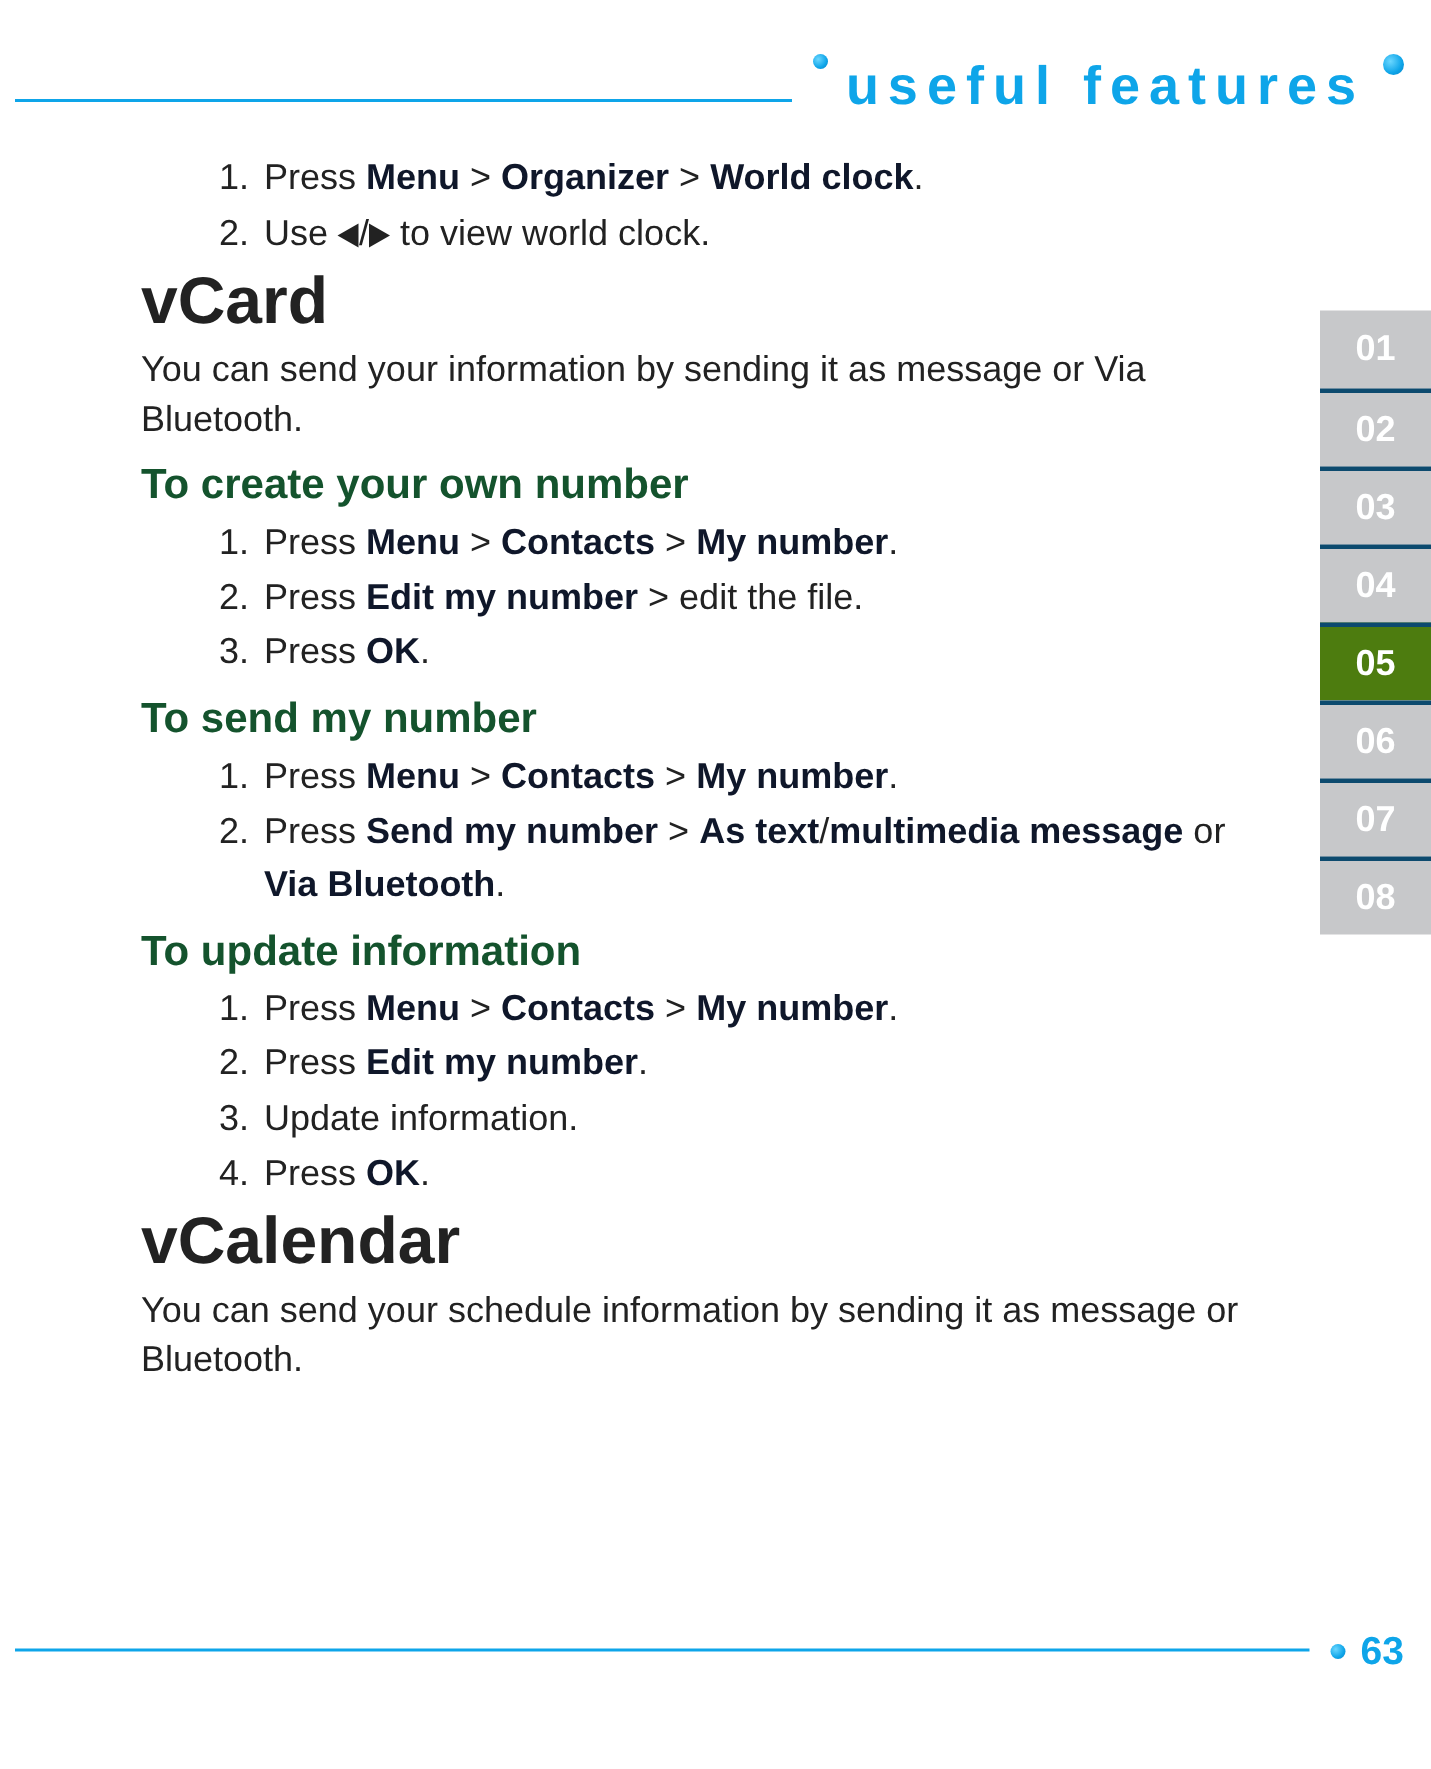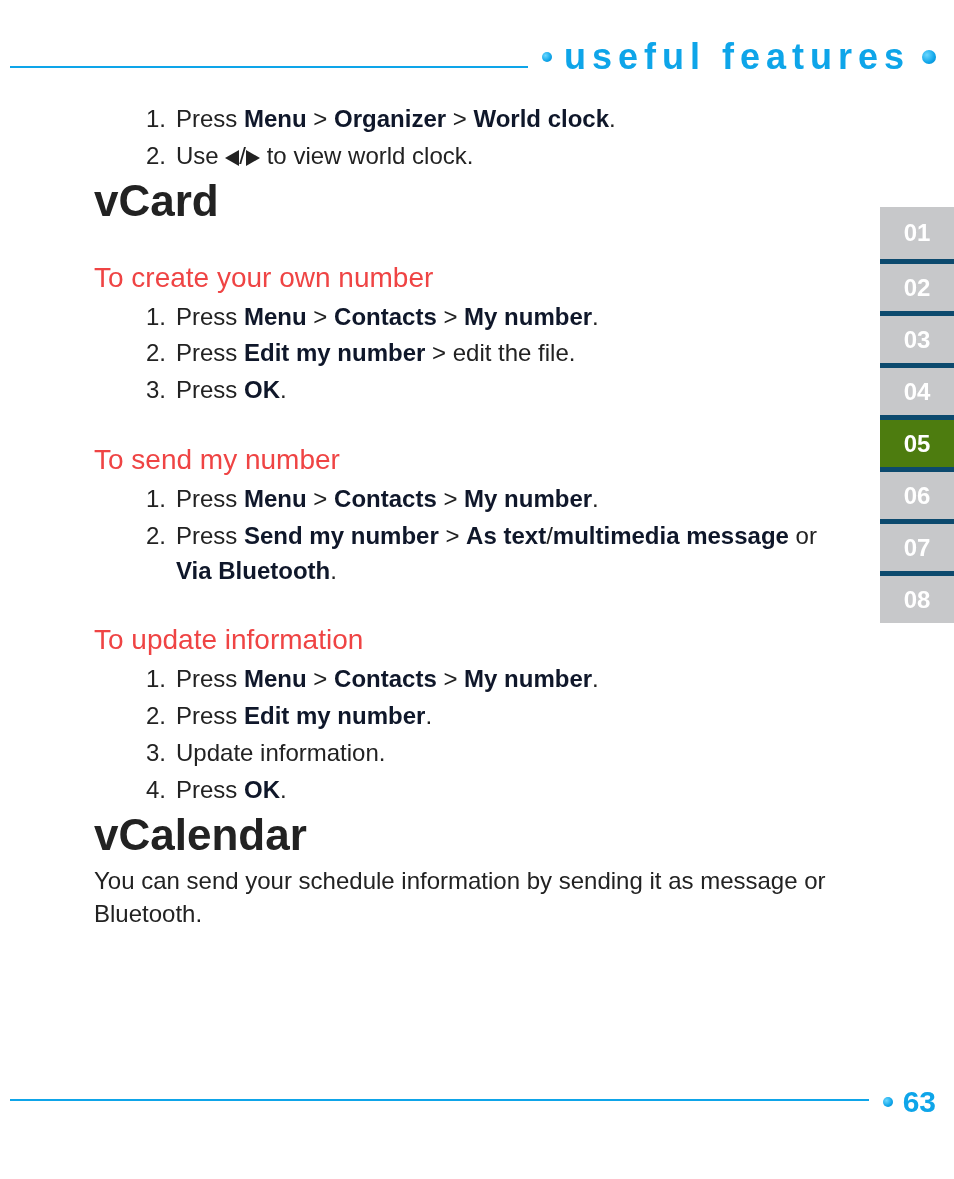--- a/index.html
+++ b/index.html
@@ -1,48 +1,48 @@
 <!DOCTYPE html>
 <html><head>
 <meta charset="utf-8">
 <style>
   * { box-sizing: border-box; margin: 0; padding: 0; }
   html, body { width: 954px; height: 1179px; background: #fff; font-family: "Myriad Pro", "Segoe UI", Arial, sans-serif; color: #222; }
   .page { position: relative; width: 954px; height: 1179px; }
   
   .header-wrap { position: absolute; top: 46px; left: 10px; right: 10px; height: 40px; }
   .header-line { position: absolute; top: 20px; left: 0; right: 0; height: 2px; background: #0ea5e9; }
-  .header-box { position: absolute; right: 0; top: -10px; background: #fff; padding: 0 8px 0 14px; display: flex; align-items: center; gap: 12px; }
+  .header-box { position: absolute; right: 0; top: -10px; background: #fff; padding: 0 8px 0 14px; display: flex; align-items: flex-start; gap: 12px; }
   .header-dot { width: 14px; height: 14px; border-radius: 50%; background: radial-gradient(circle at 35% 35%, #6bd7ff, #0ea5e9 60%, #0980c2 100%); }
   .header-dot.small { width: 10px; height: 10px; }
   .header-title { font-family: "Arial Black","Segoe UI Black",sans-serif; font-weight: 900; letter-spacing: 6px; font-size: 36px; color: #0ea5e9; text-transform: lowercase; }
   
   .content { position: absolute; top: 100px; left: 94px; width: 744px; }
   .li { display: flex; font-size: 24px; line-height: 1.45; margin: 2px 0; }
   .li .num { width: 28px; flex: 0 0 28px; text-align: right; margin-right: 10px; }
   .li .txt { flex: 1; }
   .txt span, .desc span, .li .seg { white-space: pre-wrap; }
   .kw { color: #0f172a; font-weight: 700; }
   .h1 { font-size: 44px; font-weight: 700; color: #222; }
   .desc { font-size: 24px; line-height: 1.4; margin-top: 4px; }
-  .h2 { font-size: 28px; font-weight: 400; color: #ef4444; margin-top: 36px; margin-bottom: 6px; }
+  .h2 { font-size: 28px; font-weight: 700; color: #14532d; margin-top: 10px; margin-bottom: 6px; }
   .indent { margin-left: 44px; }
   .tri { display: inline-block; vertical-align: -2px; }
   .tri-left { width: 0; height: 0; border-top: 8px solid transparent; border-bottom: 8px solid transparent; border-right: 14px solid #222; }
   .tri-right { width: 0; height: 0; border-top: 8px solid transparent; border-bottom: 8px solid transparent; border-left: 14px solid #222; }
   
   .tabs { position: absolute; top: 207px; right: 0; width: 74px; }
-  .tab { height: 52px; display: flex; align-items: center; justify-content: center; font-size: 24px; font-weight: 700; color: #fff; background: #c7c8ca; border-top: 5px solid #0c4a6e; }
+  .tab { height: 52px; display: flex; align-items: center; justify-content: center; font-size: 24px; font-weight: 700; color: #fff; background: #c7c8ca; border-top: 3px solid #0c4a6e; }
   .tab:first-child { border-top: none; }
   .tab.active { background: #4d7c0f; }
   
   .footer { position: absolute; left: 10px; right: 18px; bottom: 64px; height: 30px; }
   .footer-line { position: absolute; top: 14px; left: 0; right: 0; height: 2px; background: #0ea5e9; }
   .footer-box { position: absolute; right: 0; top: 0; background: #fff; padding-left: 14px; display: flex; align-items: center; gap: 10px; }
-  .page-num { font-size: 30px; font-weight: 700; color: #0ea5e9; }
+  .page-num { font-size: 26px; font-weight: 700; color: #0ea5e9; }
 </style>
 </head>
 <body>
 <div class="page">
 
 <div class="header-wrap">
   <div class="header-line"></div>
   <div class="header-box">
     <span class="header-dot small"></span>
     <span class="header-title">useful features</span>
@@ -56,20 +56,21 @@
           <span class="num">1.</span>
           <span class="txt"><span class="seg">Press </span><span class="seg kw">Menu</span><span class="seg"> &gt; </span><span class="seg kw">Organizer</span><span class="seg"> &gt; </span><span class="seg kw">World clock</span><span class="seg">.</span></span>
         </div>
         <div class="li">
           <span class="num">2.</span>
           <span class="txt"><span class="seg">Use </span><span class="tri tri-left"></span><span class="seg">/</span><span class="tri tri-right"></span><span class="seg"> to view world clock.</span></span>
         </div>
       </div>
   <div id="sections">
         <div class="h1">vCard</div>
+        <div class="desc">You can send your information by sending it as message or Via Bluetooth.</div>
         <div class="h2">To create your own number</div>
         <div class="indent">
           <div class="li">
             <span class="num">1.</span>
             <span class="txt"><span class="seg">Press </span><span class="seg kw">Menu</span><span class="seg"> &gt; </span><span class="seg kw">Contacts</span><span class="seg"> &gt; </span><span class="seg kw">My number</span><span class="seg">.</span></span>
           </div>
           <div class="li">
             <span class="num">2.</span>
             <span class="txt"><span class="seg">Press </span><span class="seg kw">Edit my number</span><span class="seg"> &gt; edit the file.</span></span>
           </div>

